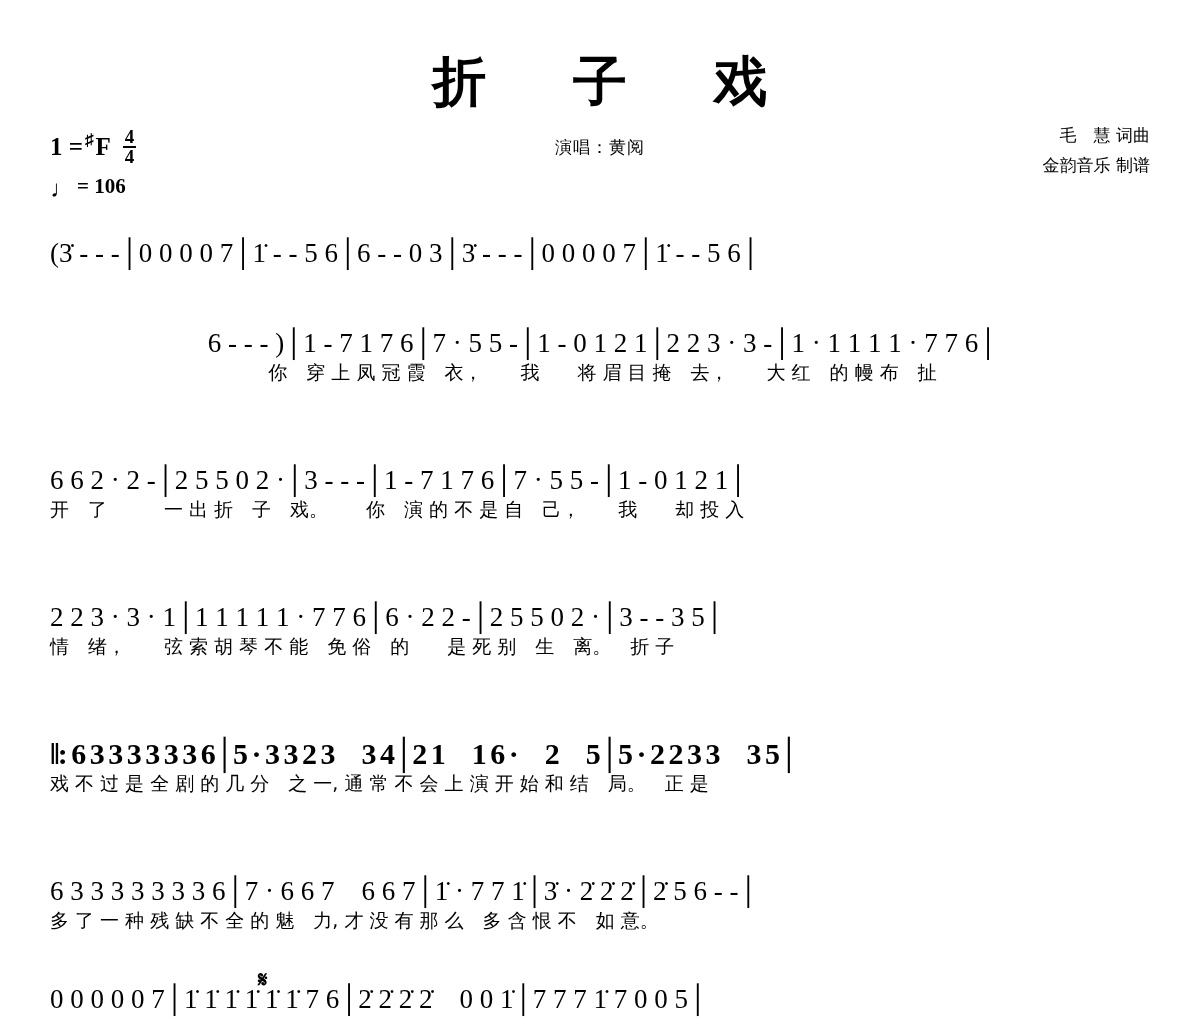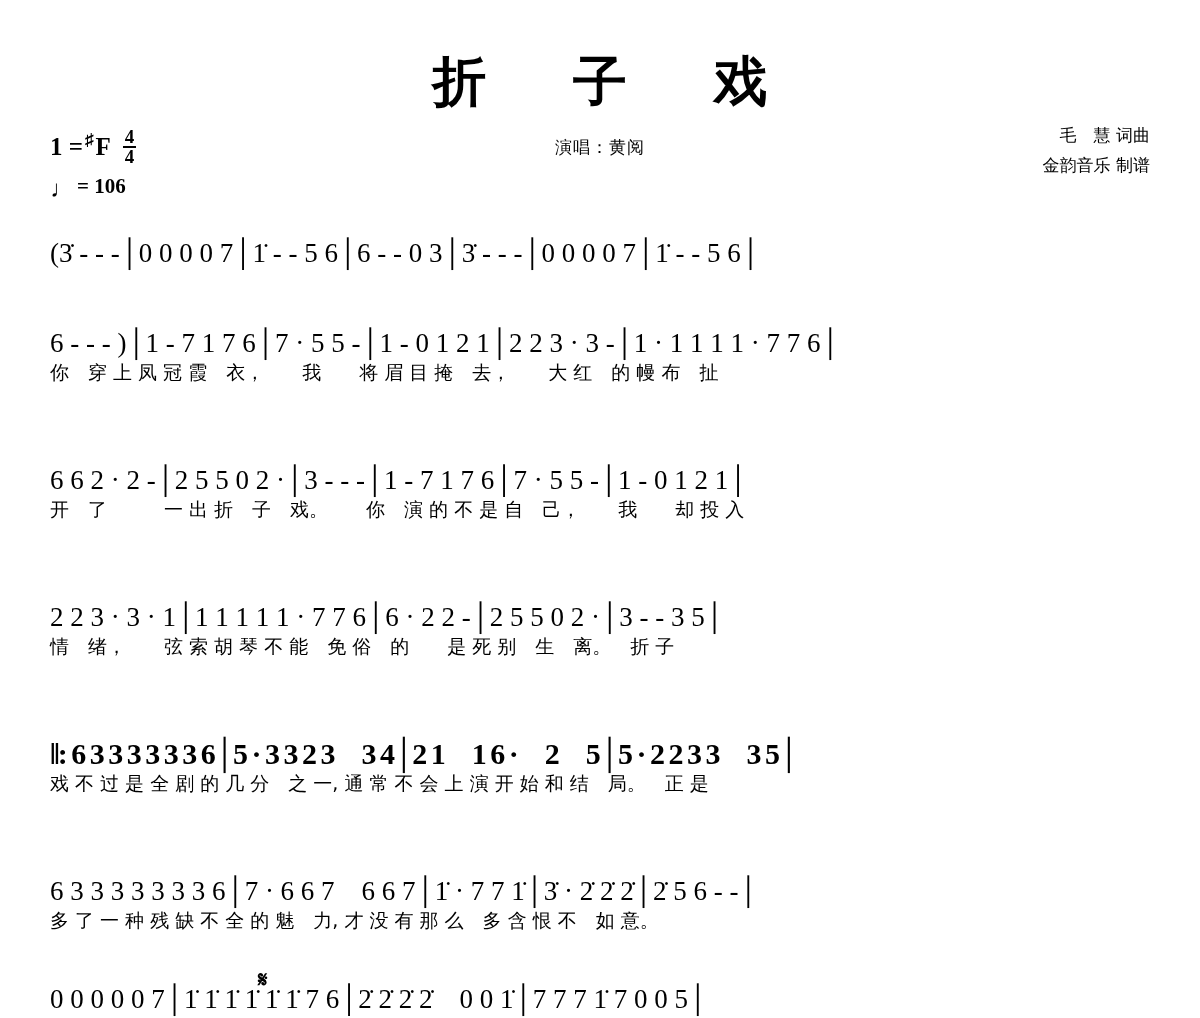--- a/index.html
+++ b/index.html
@@ -155,21 +155,21 @@
     <div class="tempo">
       <span class="noteglyph">♩</span>
       <span>= 106</span>
     </div>
   </div>
 
   <div class="system" style="top:210px;">
     <div class="notes">(3̇ - - -│0  0  0  0 7│1̇ - - 5 6│6 - - 0 3│3̇ - - -│0  0  0  0 7│1̇ - - 5 6│</div>
   </div>
 
-  <div class="system" style="top:300px;">
+  <div class="system" style="top:300px;text-align:center;">
     <div class="notes">6 - - - )│1 - 7 1 7 6│7 ·  5 5 -│1 - 0 1 2 1│2  2 3 · 3 -│1 · 1 1 1  1 · 7 7 6│</div>
     <div class="lyrics">你　穿 上 凤 冠 霞　衣，　　我　　将 眉 目 掩　去，　　大 红　的 幔 布　扯</div>
   </div>
 
   <div class="system" style="top:437px;">
     <div class="notes">6  6 2 · 2 -│2  5  5  0 2 ·│3 - - -│1 - 7 1 7 6│7 ·  5 5 -│1 - 0 1 2 1│</div>
     <div class="lyrics">开　了　　　一 出 折　子　戏。　　你　演 的 不 是 自　己，　　我　　却 投 入</div>
   </div>
 
   <div class="system" style="top:574px;">

